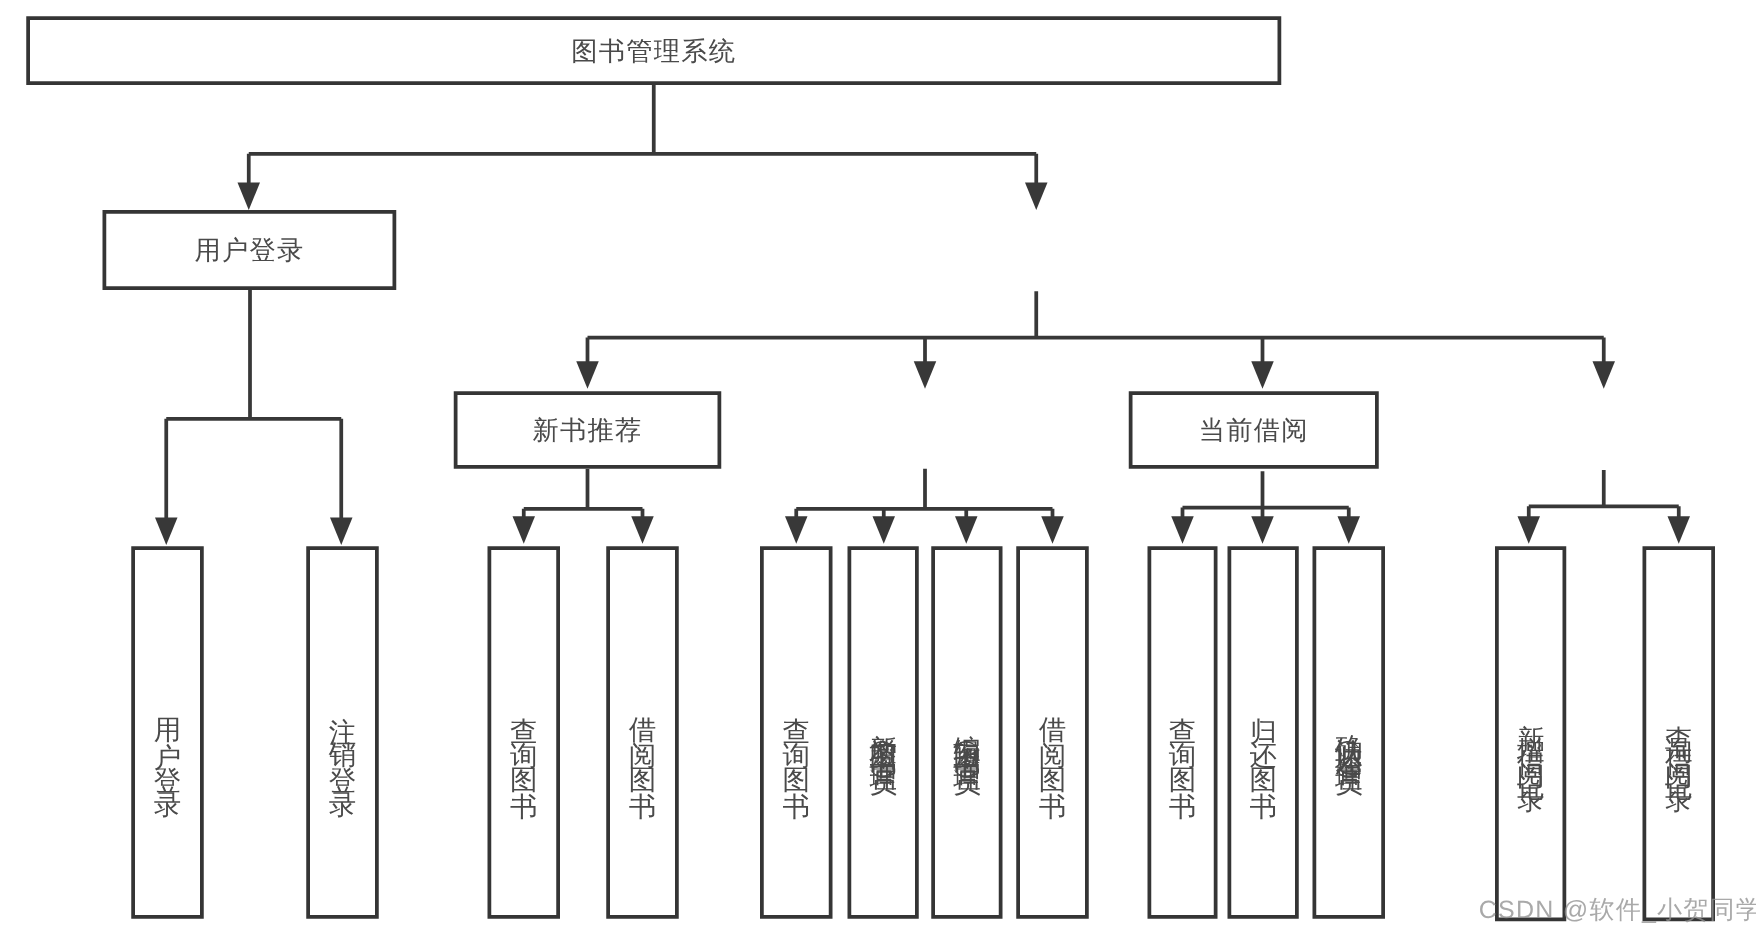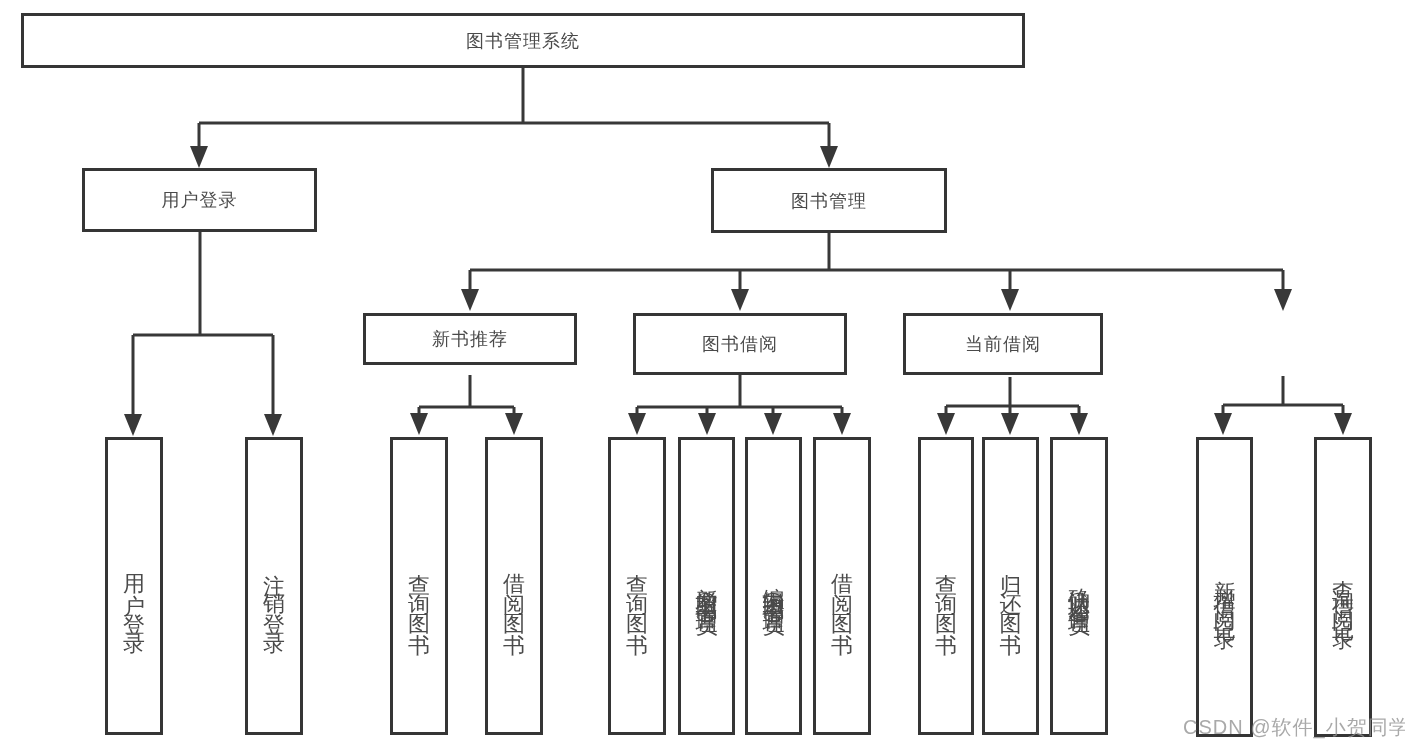--- a/index.html
+++ b/index.html
@@ -15,21 +15,21 @@
     position:absolute;
     background:#ffffff;
     border:3px solid #353535;
     box-sizing:border-box;
     display:flex;
     align-items:center;
     justify-content:center;
     color:#4a4a4a;
     z-index:1;
   }
-  .h-box{font-size:18px;letter-spacing:1px;}
+  .h-box{font-size:21px;letter-spacing:1px;}
   .v-box{font-size:22px;}
   .v-box .vtext{
     writing-mode:vertical-rl;
     text-orientation:mixed;
     white-space:nowrap;
   }
   .sp-wide .vtext{letter-spacing:20px;margin-bottom:-20px;}
   .sp-mid  .vtext{letter-spacing:10px;margin-bottom:-10px;}
   .sp-narrow .vtext{letter-spacing:4px;margin-bottom:-4px;}
   .watermark{
@@ -87,29 +87,23 @@
     </g>
   </svg>
 
   <div class="box h-box" style="left:21px;top:13px;width:1004px;height:55px;">
     <span>图书管理系统</span>
   </div>
 
   <div class="box h-box" style="left:82px;top:168px;width:235px;height:64px;">
     <span>用户登录</span>
   </div>
-  <div class="box h-box" style="left:711px;top:168px;width:236px;height:65px;">
-    <span>图书管理</span>
-  </div>
 
-  <div class="box h-box" style="left:363px;top:313px;width:214px;height:52px;">
+  <div class="box h-box" style="left:363px;top:313px;width:214px;height:62px;">
     <span>新书推荐</span>
-  </div>
-  <div class="box h-box" style="left:633px;top:313px;width:214px;height:62px;">
-    <span>图书借阅</span>
   </div>
   <div class="box h-box" style="left:903px;top:313px;width:200px;height:62px;">
     <span>当前借阅</span>
   </div>
 
   <div class="box v-box sp-wide" style="left:105px;top:437px;width:58px;height:298px;">
     <span class="vtext">用户登录</span>
   </div>
   <div class="box v-box sp-wide" style="left:245px;top:437px;width:58px;height:298px;">
     <span class="vtext">注销登录</span>

